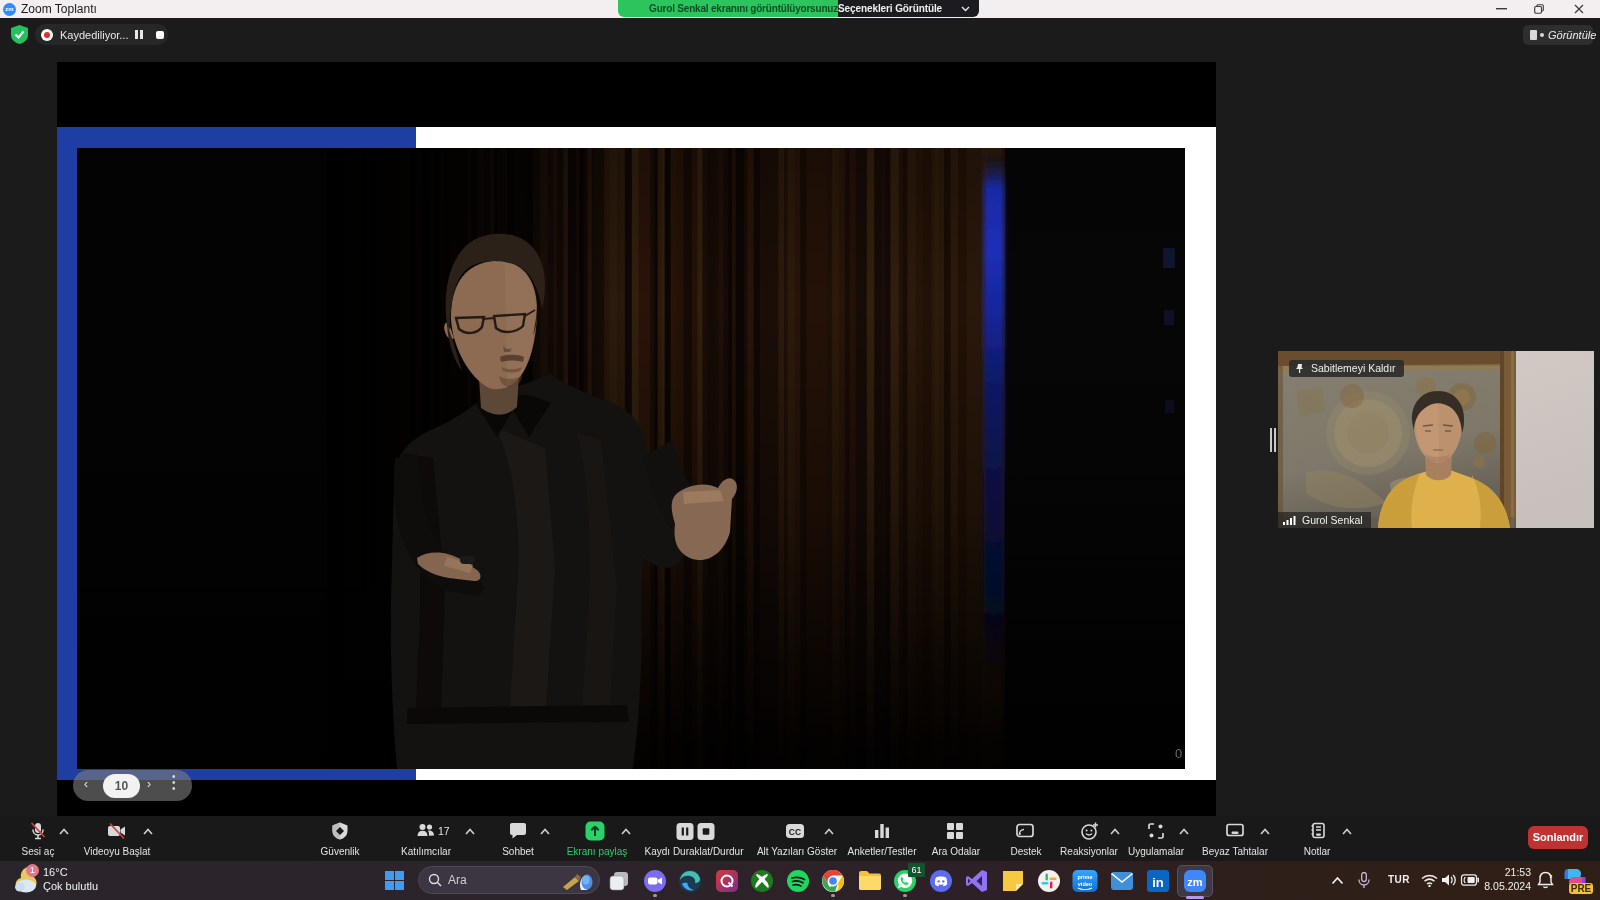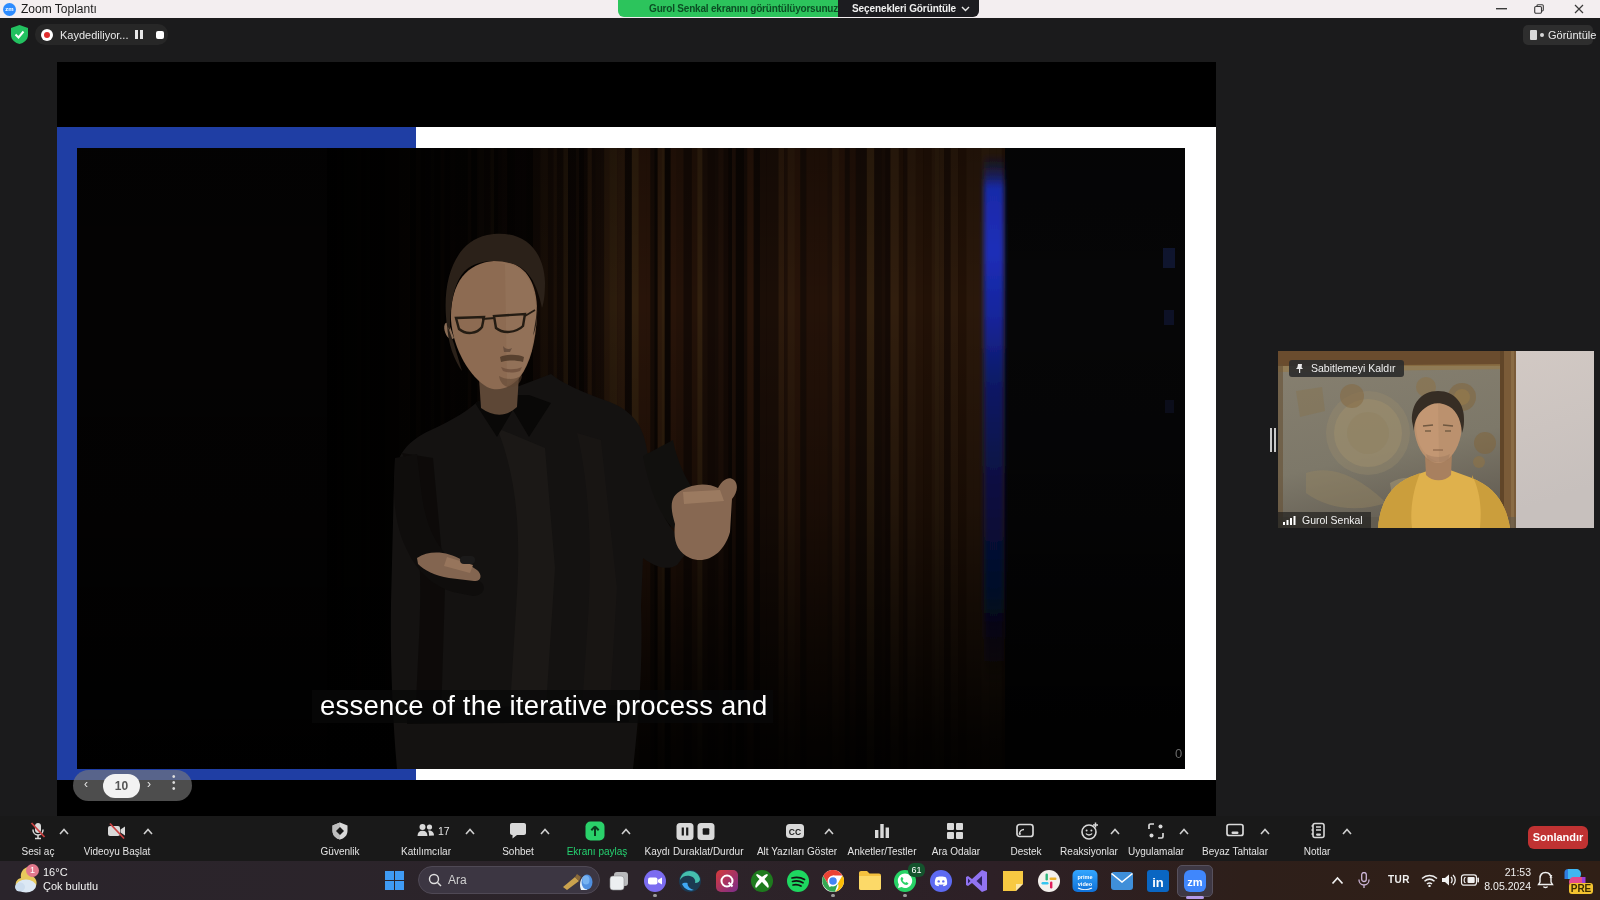--- a/index.html
+++ b/index.html
@@ -9,21 +9,21 @@
   #stage { position:relative; width:1600px; height:900px; }
 </style>
 </head>
 <body>
 <div id="stage">
 
   <div class="abs" style="left:0; top:0; width:1600px; height:18px; background:#f3eef0;"></div>
   <div class="abs" style="left:3px; top:2.5px; width:13px; height:13px; border-radius:50%; background:#2d8cff; color:#fff; font-size:6px; font-weight:bold; text-align:center; line-height:13px;">zm</div>
   <div class="abs" style="left:21px; top:2px; font-size:12px; color:#1b1b1b;">Zoom Toplantı</div>
   <div class="abs" style="left:618px; top:0; width:220px; height:17px; background:#2cc45c; border-radius:0 0 0 6px; text-align:right; line-height:17px; font-size:10px; color:#0b4e24; font-weight:bold; letter-spacing:-0.2px;">Gurol Senkal ekranını görüntülüyorsunuz</div>
-  <div class="abs" style="left:838px; top:0; width:141px; height:17px; background:#1c1c20; border-radius:0 0 6px 0; color:#f0f0f0; font-size:10px; font-weight:bold; letter-spacing:-0.1px; line-height:17px; padding-left:14px;">Seçenekleri Görüntüle
+  <div class="abs" style="left:838px; top:0; width:141px; height:17px; background:#1c1c20; border-radius:0 0 6px 0; color:#f0f0f0; font-size:10px; font-weight:bold; letter-spacing:-0.1px; line-height:17px; ">Seçenekleri Görüntüle
     <svg class="abs" style="right:9px; top:6px;" width="9" height="6" viewBox="0 0 9 6">
         <path d="M1 1 L4.5 4.5 L8 1" stroke="#e8e8e8" stroke-width="1.4" fill="none"></path>
       </svg>
   </div>
   <svg class="abs" style="left:1496px; top:8px;" width="11" height="2" viewBox="0 0 11 2">
       <rect width="11" height="1.4" fill="#3a3a3a"></rect>
     </svg>
   <svg class="abs" style="left:1534px; top:4px;" width="10" height="10" viewBox="0 0 10 10">
     <rect x="0.7" y="2.5" width="6.8" height="6.8" rx="1.2" stroke="#3a3a3a" stroke-width="1.1" fill="none"></rect>
     <path d="M3 2.5 V1.8 C3 1.1 3.5 0.7 4.2 0.7 H8.2 C8.9 0.7 9.3 1.1 9.3 1.8 V5.8 C9.3 6.5 8.9 7 8.2 7 H7.5" stroke="#3a3a3a" stroke-width="1.1" fill="none"></path>
@@ -40,21 +40,21 @@
   <div class="abs" style="left:35px; top:24px; width:133px; height:21px; background:#272727; border-radius:10px;">
     <span style="position:absolute; left:6px; top:4.5px; width:12px; height:12px; border-radius:50%; background:#fff;"></span>
     <span style="position:absolute; left:9px; top:7.5px; width:6px; height:6px; border-radius:50%; background:#e02d2d;"></span>
     <span style="position:absolute; left:25px; top:4.5px; font-size:11px; color:#e8e8e8;">Kaydediliyor...</span>
     <span style="position:absolute; left:100px; top:6px; width:2.5px; height:9px; background:#e8e8e8; box-shadow:5px 0 0 #e8e8e8;"></span>
     <span style="position:absolute; left:121px; top:6.5px; width:8px; height:8px; background:#fff; border-radius:2px;"></span>
   </div>
   <div class="abs" style="left:1523px; top:25px; width:70px; height:20px; background:#2e2e2e; border-radius:5px; color:#ececec; font-size:11px; line-height:20px;">
     <span style="position:absolute; left:7px; top:5px; width:7px; height:10px; background:#d8d8d8; border-radius:1px;"></span>
     <span style="position:absolute; left:17px; top:8px; width:4px; height:4px; background:#d8d8d8; border-radius:50%;"></span>
-    <span style="position:absolute; left:25px;">Görüntüle</span>
+    <span style="position:absolute; left:25px;font-style:italic;">Görüntüle</span>
   </div>
 
   <div class="abs" style="left:57px; top:62px; width:1159px; height:754px; background:#000;"></div>
   <div class="abs" style="left:57px; top:127px; width:1159px; height:653px; background:#fff;">
     <div style="position:absolute; left:0; top:0; width:359px; height:21px; background:#1f3ea4;"></div>
     <div style="position:absolute; left:0; top:0; width:20px; height:653px; background:#1f3ea4;"></div>
     <div style="position:absolute; left:0; top:642px; width:359px; height:11px; background:#1f3ea4;"></div>
   </div>
   <div class="abs" style="left:77px; top:148px; width:1108px; height:621px; background:#030303;">
     <div style="position:relative; width:1108px; height:621px;"><svg width="1108" height="621" viewBox="0 0 1108 621">
@@ -269,21 +269,21 @@
 <rect x="383" y="408" width="15" height="8" rx="4" fill="#1b1a1a"></rect>
 
 <path d="M 566 308 C 572 338 580 360 592 376 L 610 394 L 638 372 L 622 350 C 610 334 600 314 596 292 Z" fill="#11100e"></path>
 
 <path d="M 598 376 C 592 356 594 348 605 342 C 615 336 630 334 641 340 C 646 331 652 328 657 332
   C 662 337 660 345 655 351 L 653 384 C 647 406 629 417 613 410 C 600 404 596 393 598 376 Z" fill="#876852"></path>
 <path d="M 606 344 L 643 342 L 647 353 L 607 356 Z" fill="#9d7c62" opacity="0.9"></path>
 </g>
 <text x="1098" y="610" font-family="Liberation Sans, sans-serif" font-size="13" fill="#6a6a6a">0</text>
 </svg><div style="position:absolute; left:235px; top:541px; font-size:27.5px; color:#fff; line-height:33px; letter-spacing:0.2px;">
-<span style="background:rgba(8,8,8,0.72); padding:0px 6px 2px 8px;">essence of the iterative process and</span><br>
+<br>
 </div></div>
   </div>
 
   <div class="abs" style="left:73px; top:770px; width:119px; height:31px; background:rgba(125,125,125,0.62); border-radius:16px;">
     <span style="position:absolute; left:11px; top:7px; color:#e5e5e5; font-size:12px;">‹</span>
     <span style="position:absolute; left:30px; top:3.5px; width:37px; height:24px; background:#f2f2f2; border-radius:12px; color:#555; font-size:12px; font-weight:bold; text-align:center; line-height:24px;">10</span>
     <span style="position:absolute; left:74px; top:7px; color:#e5e5e5; font-size:12px;">›</span>
     <span style="position:absolute; left:99px; top:4px; color:#dcdcdc; font-size:10px; line-height:6px;">•<br>•<br>•</span>
   </div>
 
@@ -549,21 +549,21 @@
 </svg>
     <svg class="abs" style="left:858px; top:870px;" width="24" height="22" viewBox="0 0 24 22">
 <path d="M1 3 C1 1.9 1.9 1 3 1 H9 L11.5 3.5 H21 C22.1 3.5 23 4.4 23 5.5 V18 C23 19.1 22.1 20 21 20 H3 C1.9 20 1 19.1 1 18 Z" fill="#f4c13e"></path>
 <path d="M1 6 H23 V18 C23 19.1 22.1 20 21 20 H3 C1.9 20 1 19.1 1 18 Z" fill="#fcd968"></path>
 </svg>
     <svg class="abs" style="left:893px; top:869px;" width="24" height="24" viewBox="0 0 24 24">
 <circle cx="12" cy="12" r="11" fill="#27d366"></circle>
 <path d="M12 4.5 C8 4.5 4.8 7.7 4.8 11.7 C4.8 13 5.2 14.3 5.9 15.4 L5 19 L8.7 18.1 C9.8 18.7 10.9 19 12 19 C16 19 19.2 15.7 19.2 11.7 C19.2 7.7 16 4.5 12 4.5 Z" fill="#fff"></path>
 <path d="M9.3 8.2 C9 8 8.7 8 8.4 8.3 C6.8 9.9 7.7 12.2 9.5 14 C11.3 15.8 13.6 16.7 15.2 15.1 C15.5 14.8 15.5 14.4 15.3 14.2 L13.9 13.2 C13.4 12.9 13.1 13.3 12.8 13.6 C12.3 14.1 10.9 13.1 10.4 12.6 C9.9 12.1 9.4 11.2 9.9 10.7 C10.2 10.4 10.6 10.1 10.3 9.6 Z" fill="#27d366"></path>
 </svg>
-    <div class="abs" style="left:908px; top:863px; width:17px; height:14px; border-radius:6px; background:#14532d; color:#fff; font-size:9px; text-align:center; line-height:14px;">61</div>
+    <div class="abs" style="left:908px; top:863px; width:17px; height:14px; border-radius:1px; background:#14532d; color:#fff; font-size:9px; text-align:center; line-height:14px;">61</div>
     <svg class="abs" style="left:929px; top:869px;" width="24" height="24" viewBox="0 0 24 24">
 <circle cx="12" cy="12" r="11" fill="#5d6af2"></circle>
 <path d="M7 8.5 C9 7.2 15 7.2 17 8.5 C18.2 11 18.4 13.5 18 15.5 C16.8 16.5 15.5 17 14.5 17.2 L13.9 15.9 C15 15.6 15.6 15.2 16 14.8 C13.8 16 10.2 16 8 14.8 C8.4 15.2 9 15.6 10.1 15.9 L9.5 17.2 C8.5 17 7.2 16.5 6 15.5 C5.6 13.5 5.8 11 7 8.5 Z" fill="#fff"></path>
 <circle cx="9.7" cy="12.4" r="1.2" fill="#5d6af2"></circle>
       <circle cx="14.3" cy="12.4" r="1.2" fill="#5d6af2"></circle>
 </svg>
     <svg class="abs" style="left:965px; top:869px;" width="24" height="24" viewBox="0 0 24 24">
 <path d="M17 1 L22 3 V21 L17 23 L7 14 L3 17 L1 16 V8 L3 7 L7 10 Z" fill="#9173f2"></path>
 <path d="M17 7 L11.5 12 L17 17 Z" fill="#2e2360"></path>
 <path d="M3 9.5 L5.5 12 L3 14.5 Z" fill="#2e2360"></path>

